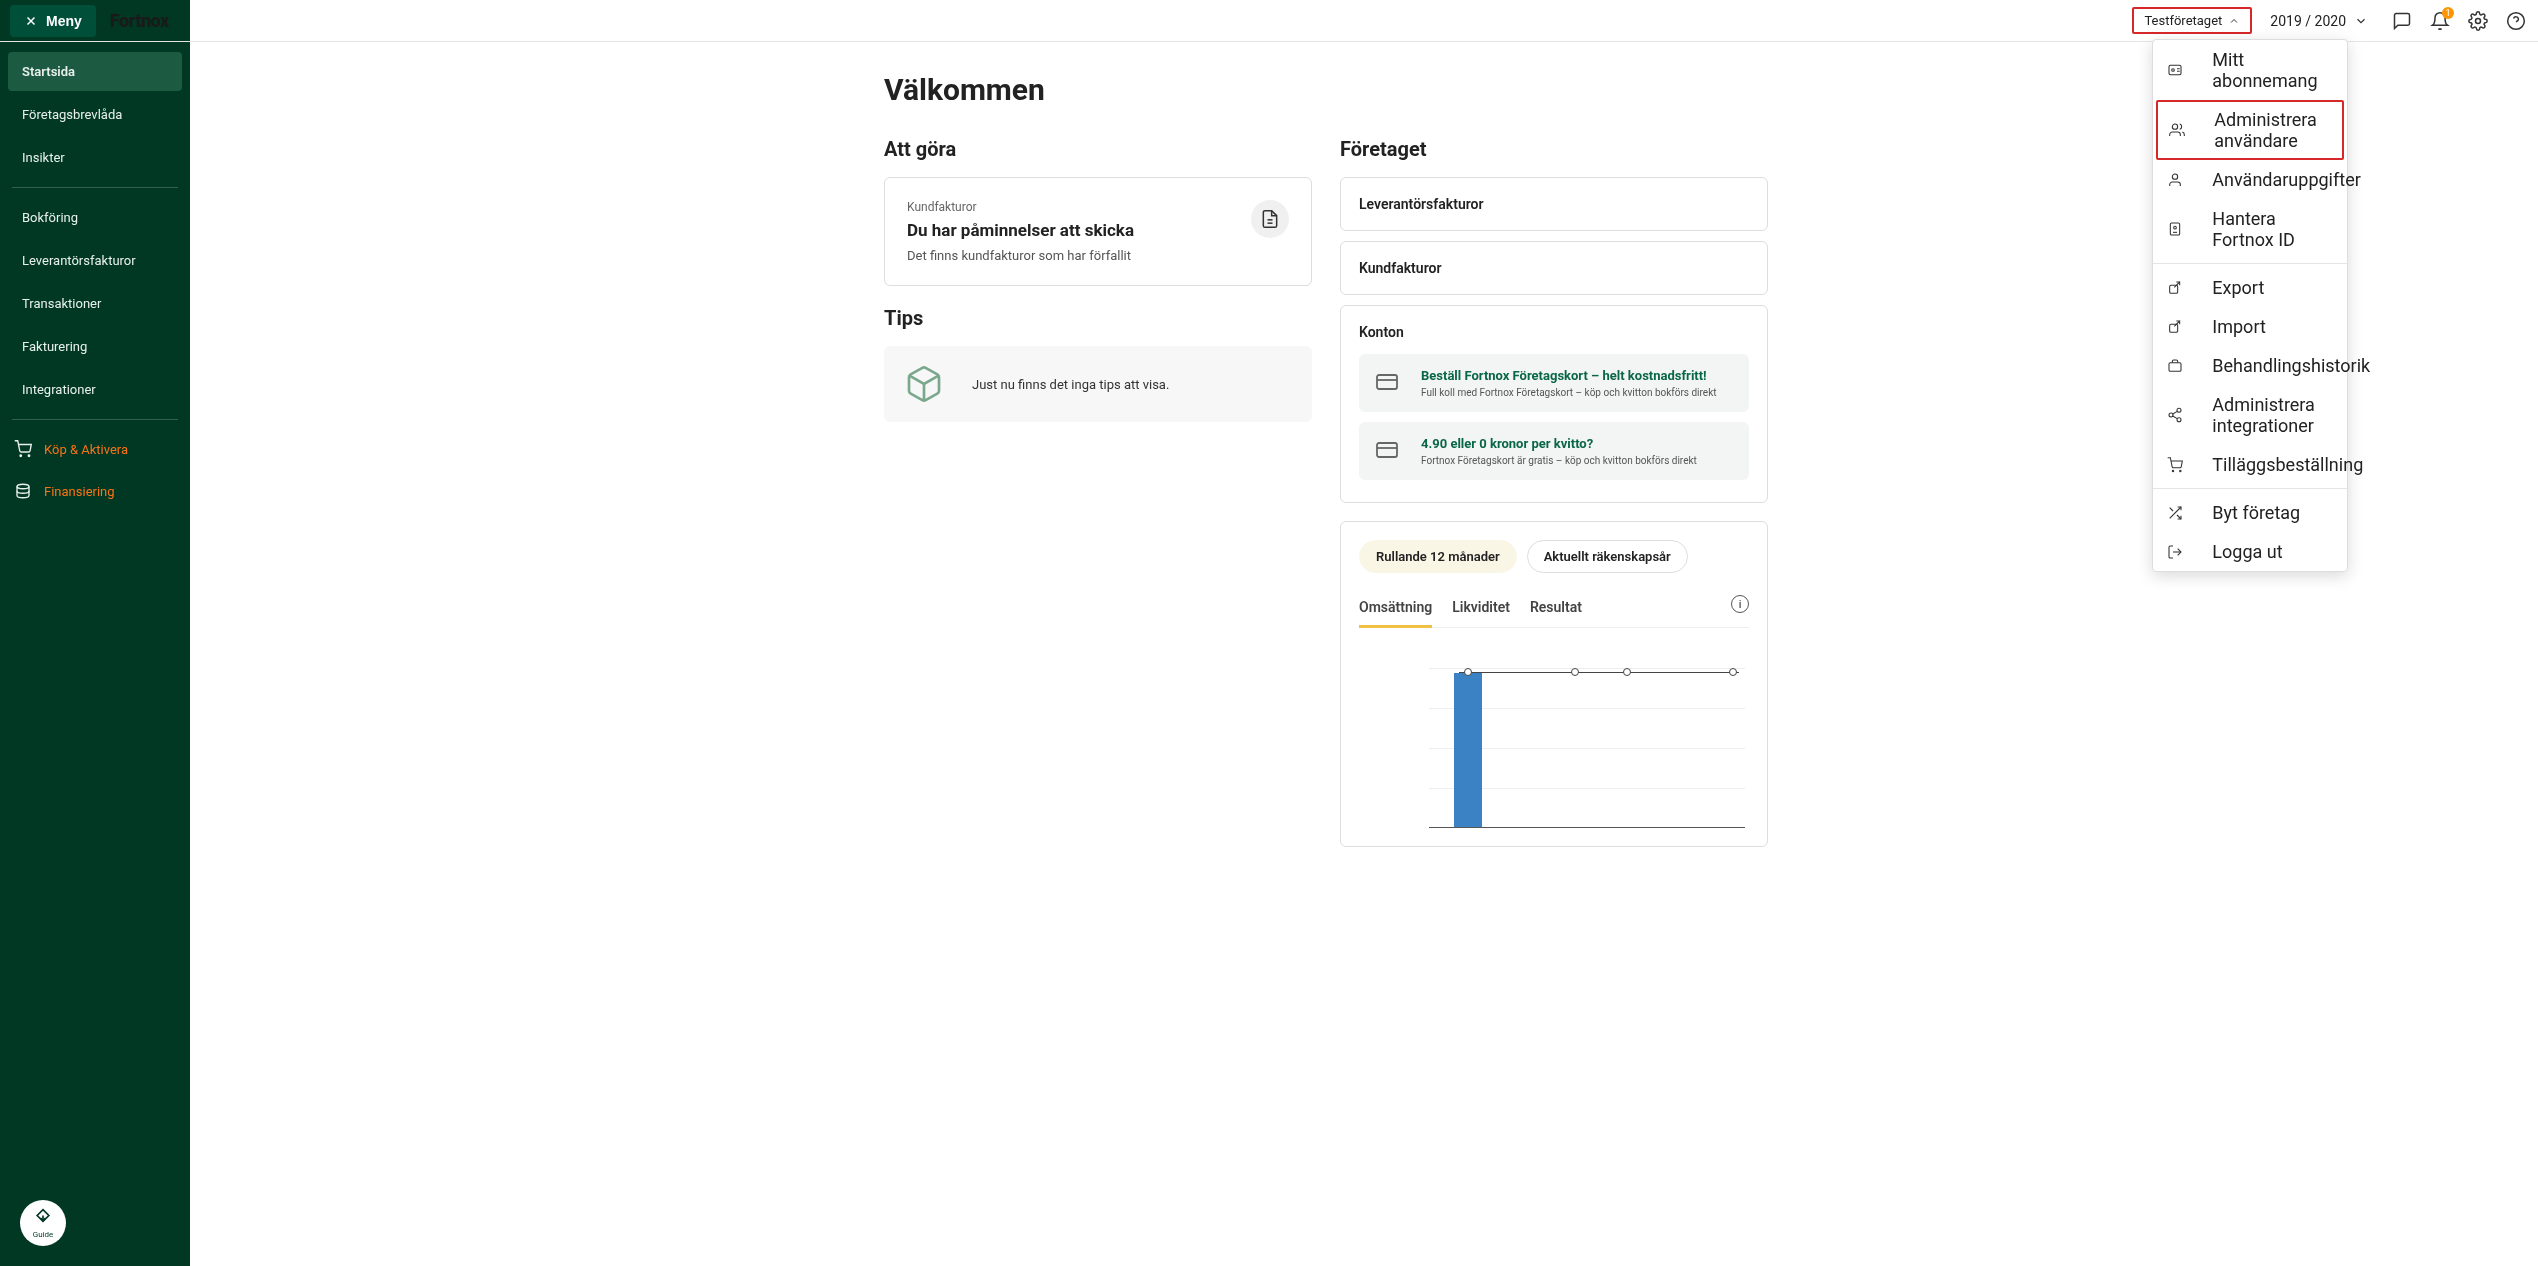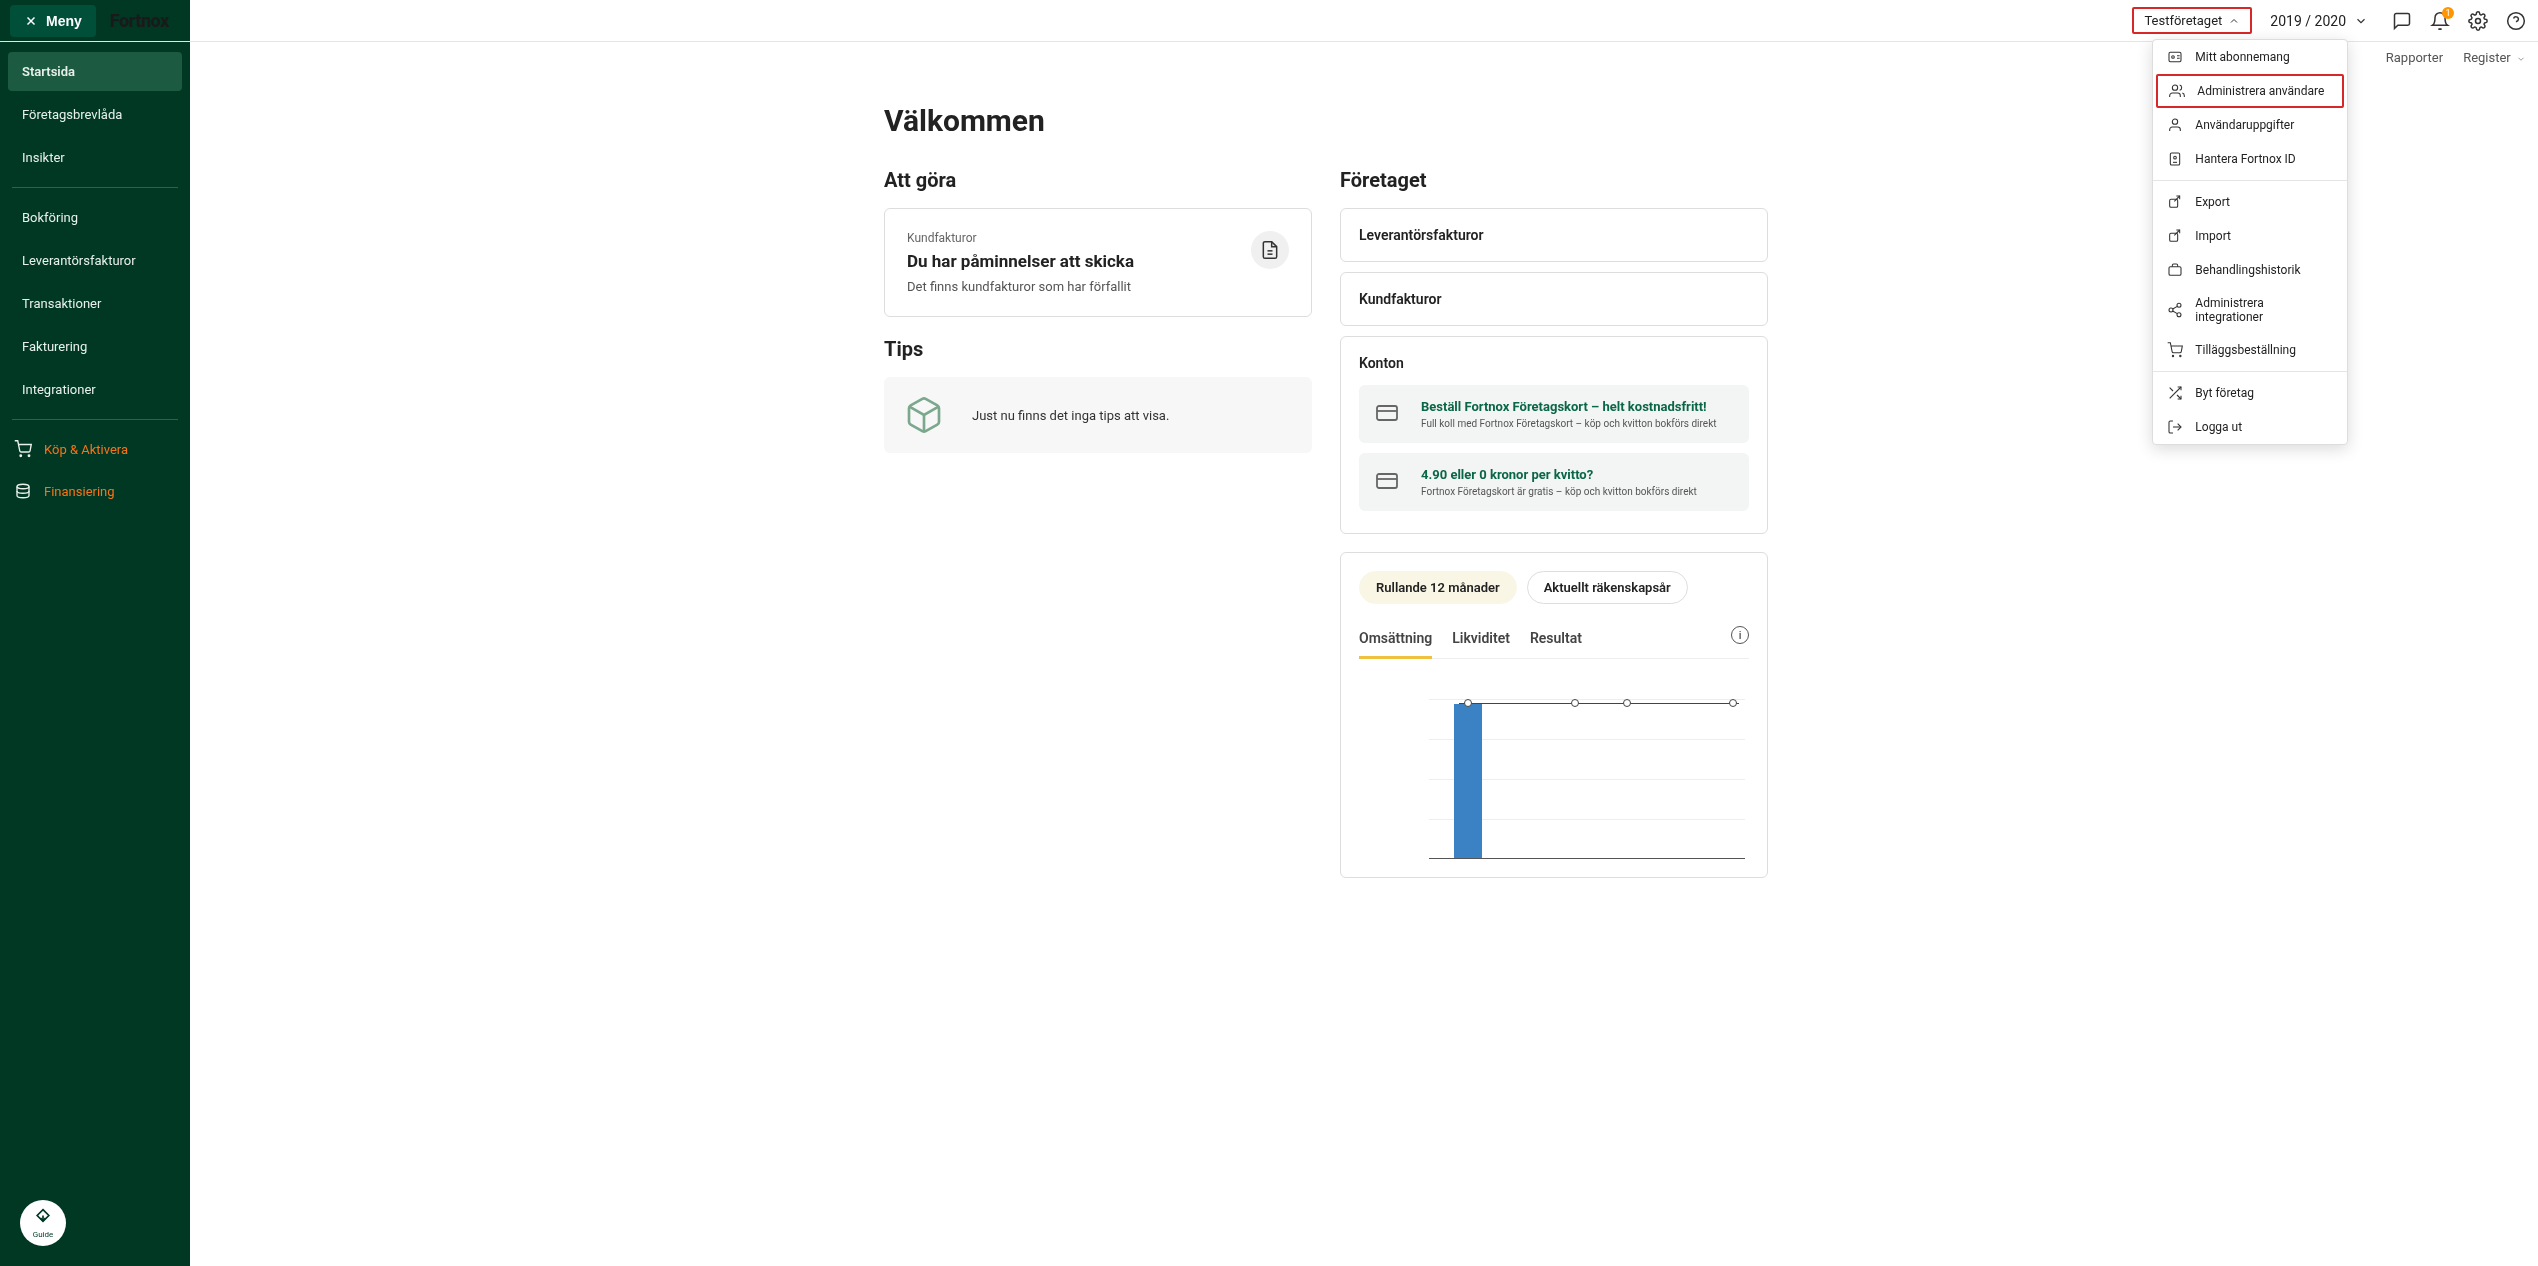--- a/index.html
+++ b/index.html
@@ -96,23 +96,23 @@
   width: 196px;
   background: #fff;
   border: 1px solid #ddd;
   border-radius: 4px;
   box-shadow: 0 4px 16px rgba(0,0,0,0.15);
   z-index: 100;
 }
 .dropdown-item {
   display: flex;
   align-items: center;
-  gap: 12px;
+  gap: 29px;
   padding: 9px 14px;
-  font-size: 12px;
+  font-size: 18px;
   cursor: pointer;
   color: #222;
 }
 .dropdown-item.highlighted {
   border: 2px solid #d62828;
   margin: 0 3px;
   border-radius: 2px;
   padding: 7px 11px;
 }
 .dropdown-divider {
@@ -587,29 +587,20 @@
       <svg width="20" height="20" viewBox="0 0 24 24" fill="none" stroke="#333" stroke-width="1.8">
           <circle cx="12" cy="12" r="10"></circle>
           <path d="M9.09 9a3 3 0 0 1 5.83 1c0 2-3 3-3 3"></path>
           <line x1="12" y1="17" x2="12.01" y2="17"></line>
         </svg>
     </div>
   </div>
 </div>
 
 <div class="main">
-  <div class="subheader">
-    <span class="subheader-item">Rapporter</span>
-    <span class="subheader-item">
-      <span>Register</span>
-      <svg style="display:inline;vertical-align:middle;margin-left:2px" width="10" height="10" viewBox="0 0 24 24" fill="none" stroke="#888" stroke-width="2">
-          <path d="M6 9l6 6 6-6"></path>
-        </svg>
-    </span>
-  </div>
 
   <div class="main-inner">
     <h1 class="page-title">Välkommen</h1>
 
     <div class="columns">
 
       <div class="col-left">
         <h2 class="section-heading">Att göra</h2>
         <div class="card todo-card">
           <div class="todo-content">

